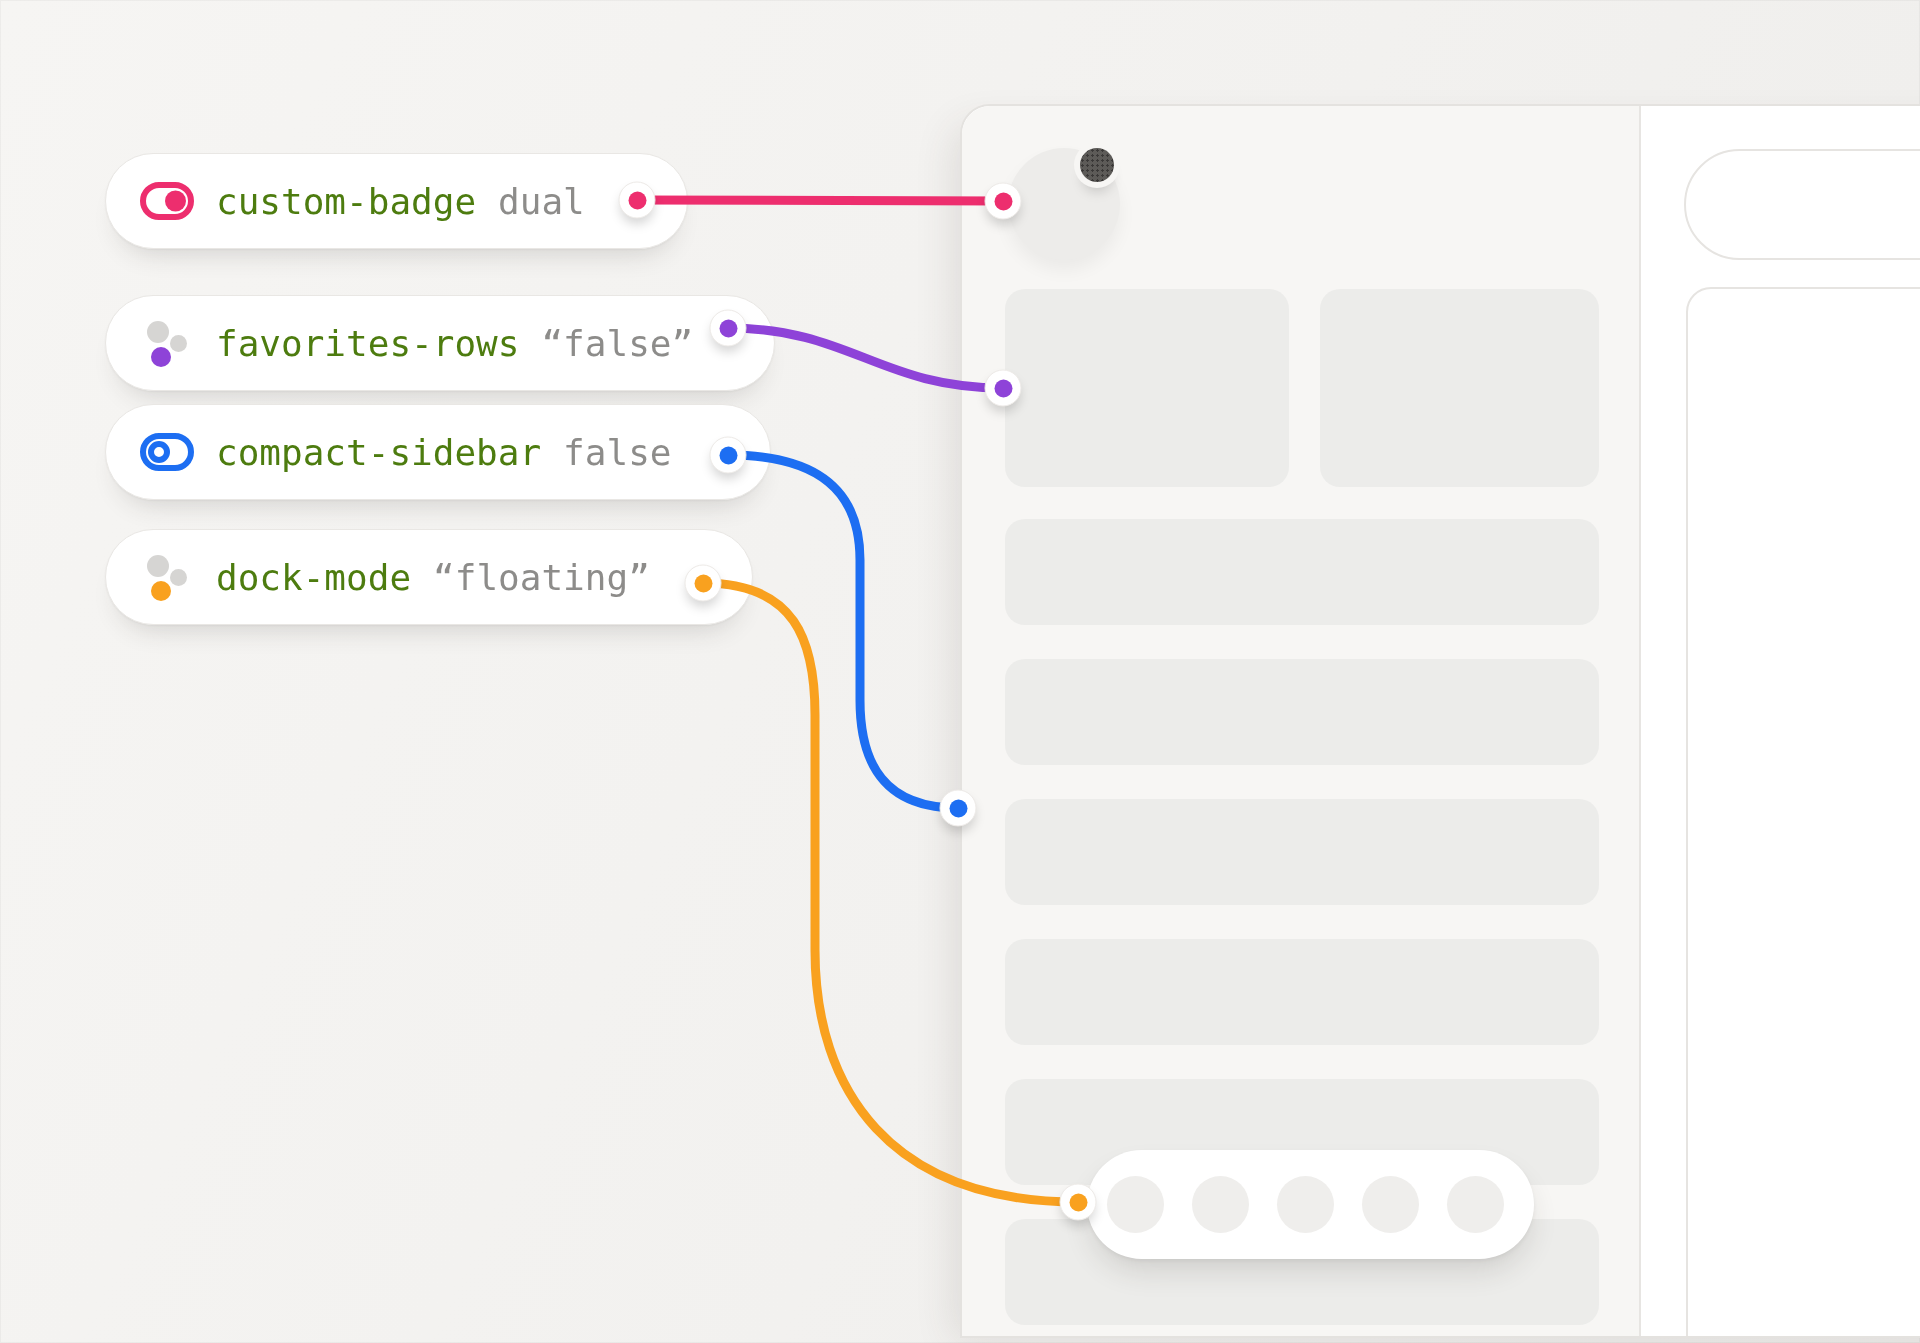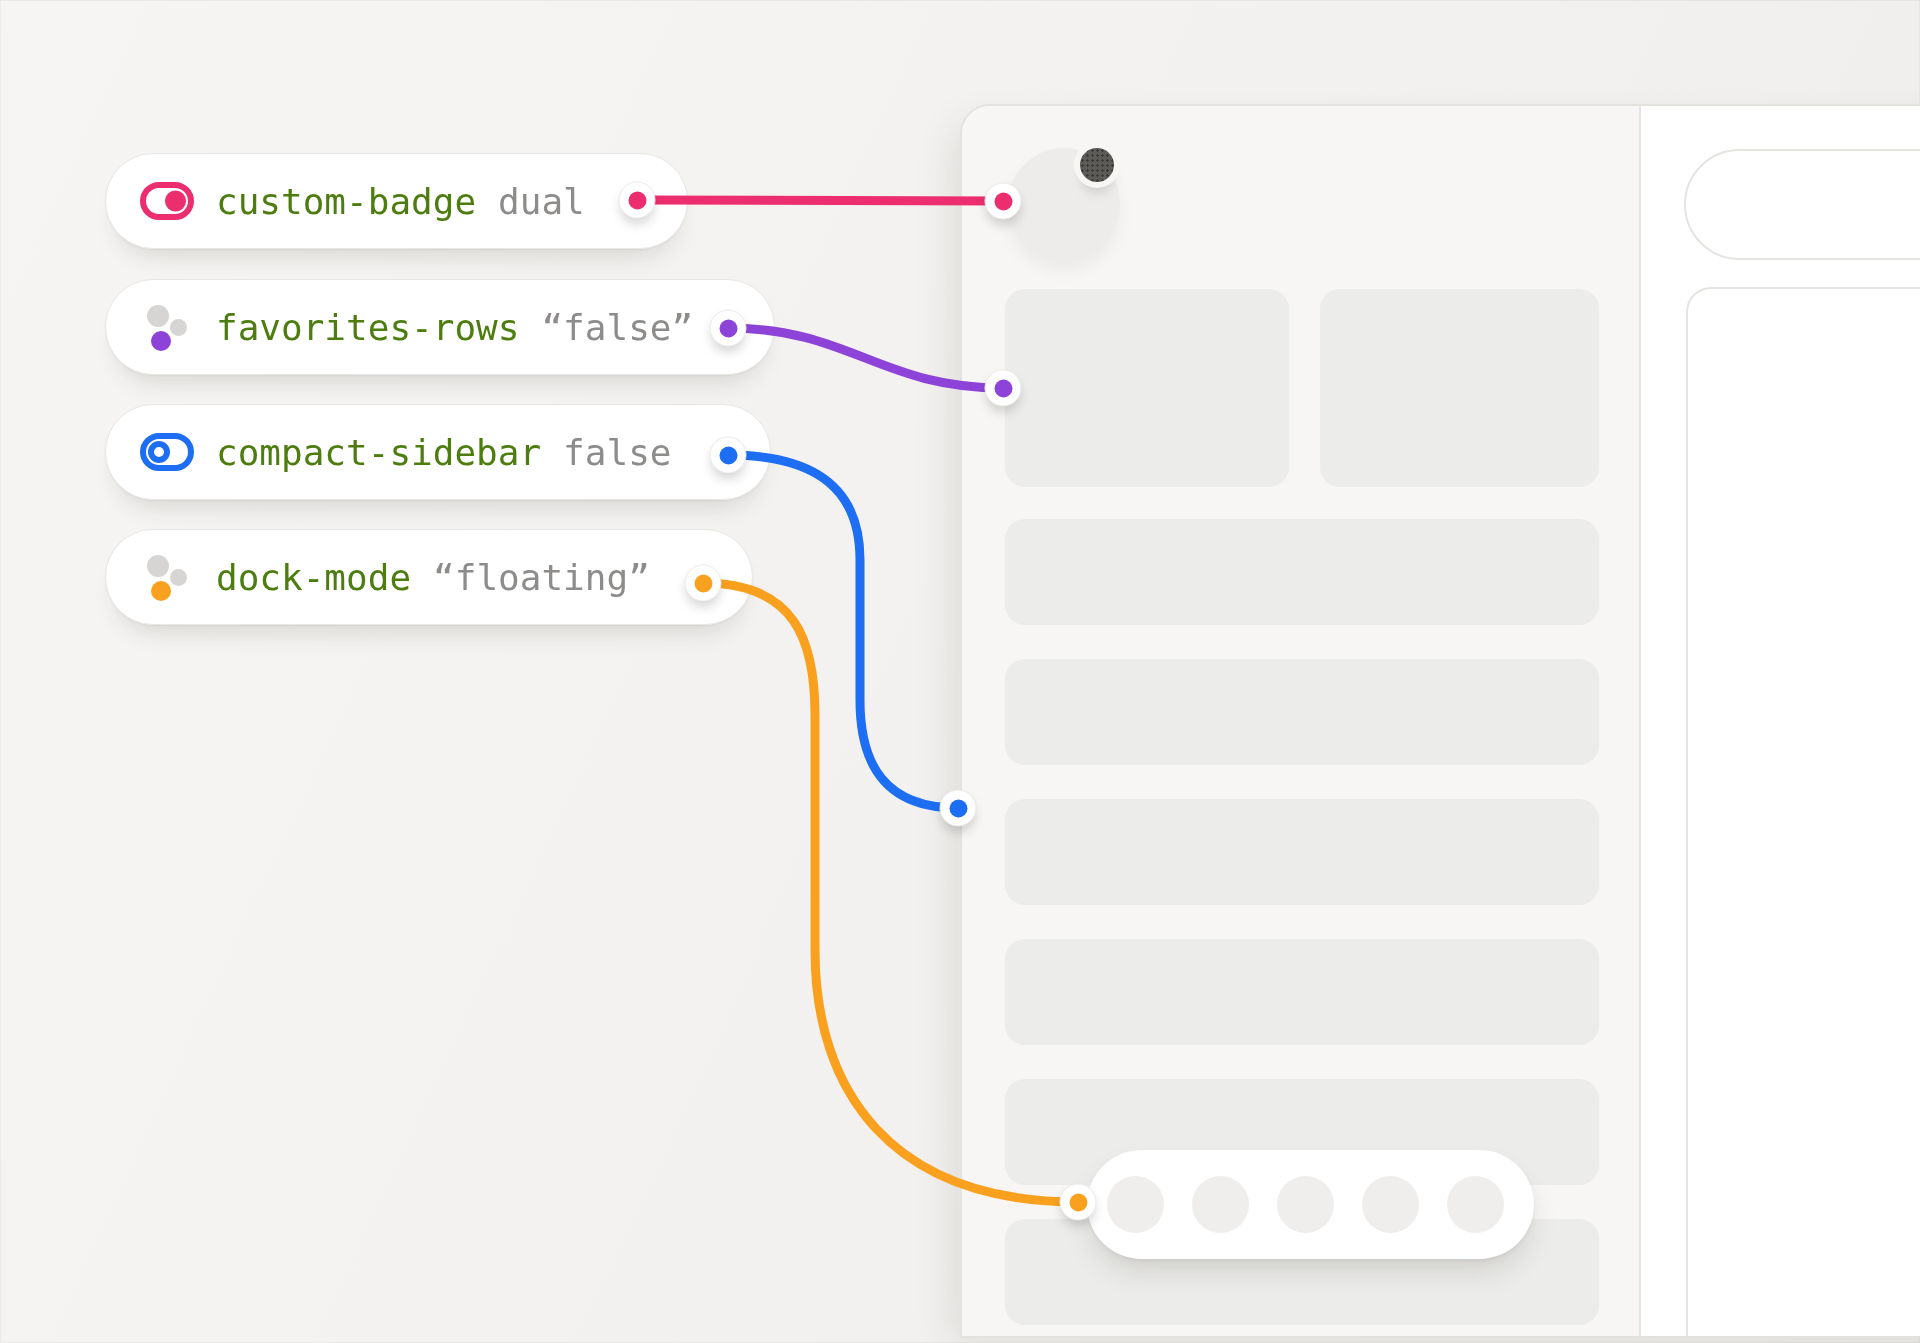--- a/index.html
+++ b/index.html
@@ -125,21 +125,21 @@
   <div class="pill" style="left: 105px; top: 153px; width: 583px; --accent: #ED2E6E;">
     <span class="icon-box">
       <span class="toggle on">
           <span class="knob"></span>
         </span>
     </span>
     <span class="pname">custom-badge</span>
     <span class="pvalue">dual</span>
   </div>
 
-  <div class="pill" style="left: 105px; top: 279px; width: 670px; --accent: #8E43D8;">
+  <div class="pill" style="left: 105px; top: 295px; width: 670px; --accent: #8E43D8;">
     <span class="icon-box">
       <span class="cluster">
           <span class="c1"></span>
           <span class="c2"></span>
           <span class="c3"></span>
         </span>
     </span>
     <span class="pname">favorites-rows</span>
     <span class="pvalue">“false”</span>
   </div>

